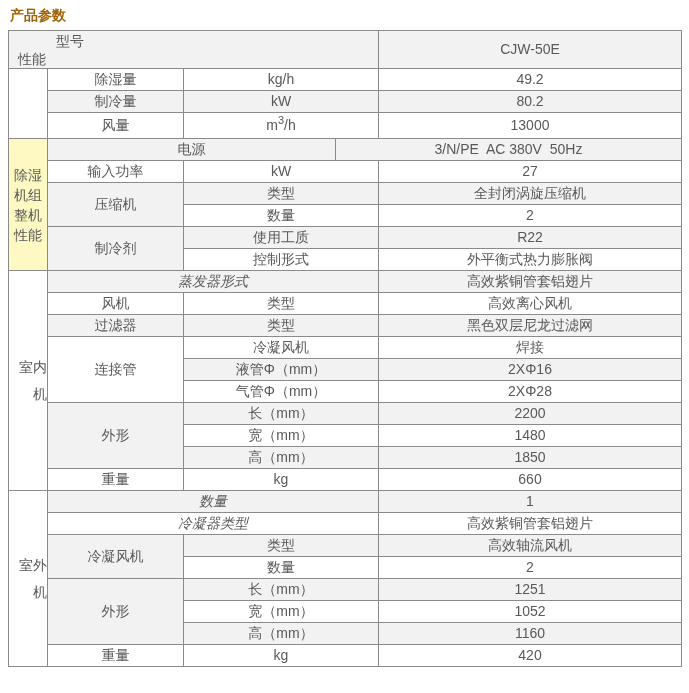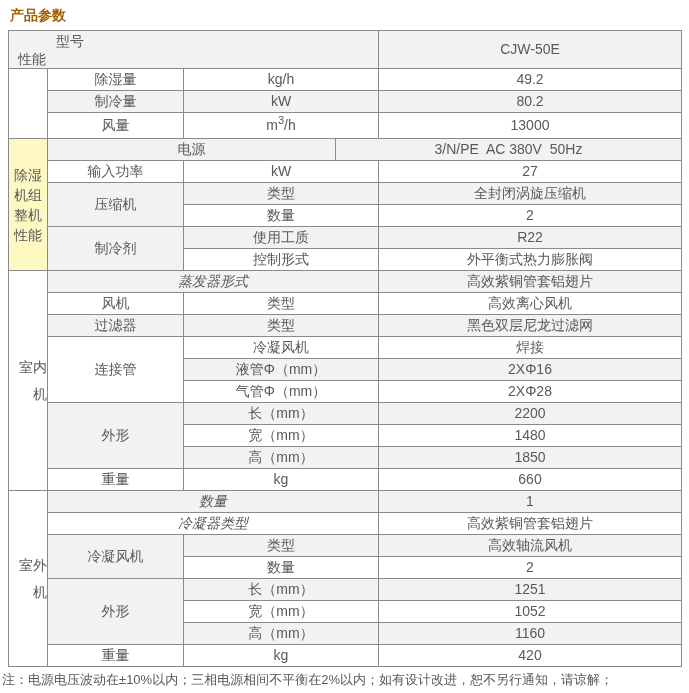--- a/index.html
+++ b/index.html
@@ -169,14 +169,13 @@
           <td colspan="2" class="cshift">高（mm）</td>
           <td class="v">1160</td>
         </tr>
         <tr>
           <td>重量</td>
           <td colspan="2" class="cshift">kg</td>
           <td class="v">420</td>
         </tr>
       </tbody>
   </table>
-  <div class="note">注：电源电压波动在±10%以内；三相电源相间不平衡在2%以内；如有设计改进，恕不另行通知，请谅解；</div>
 </div>
 
 </body></html>

